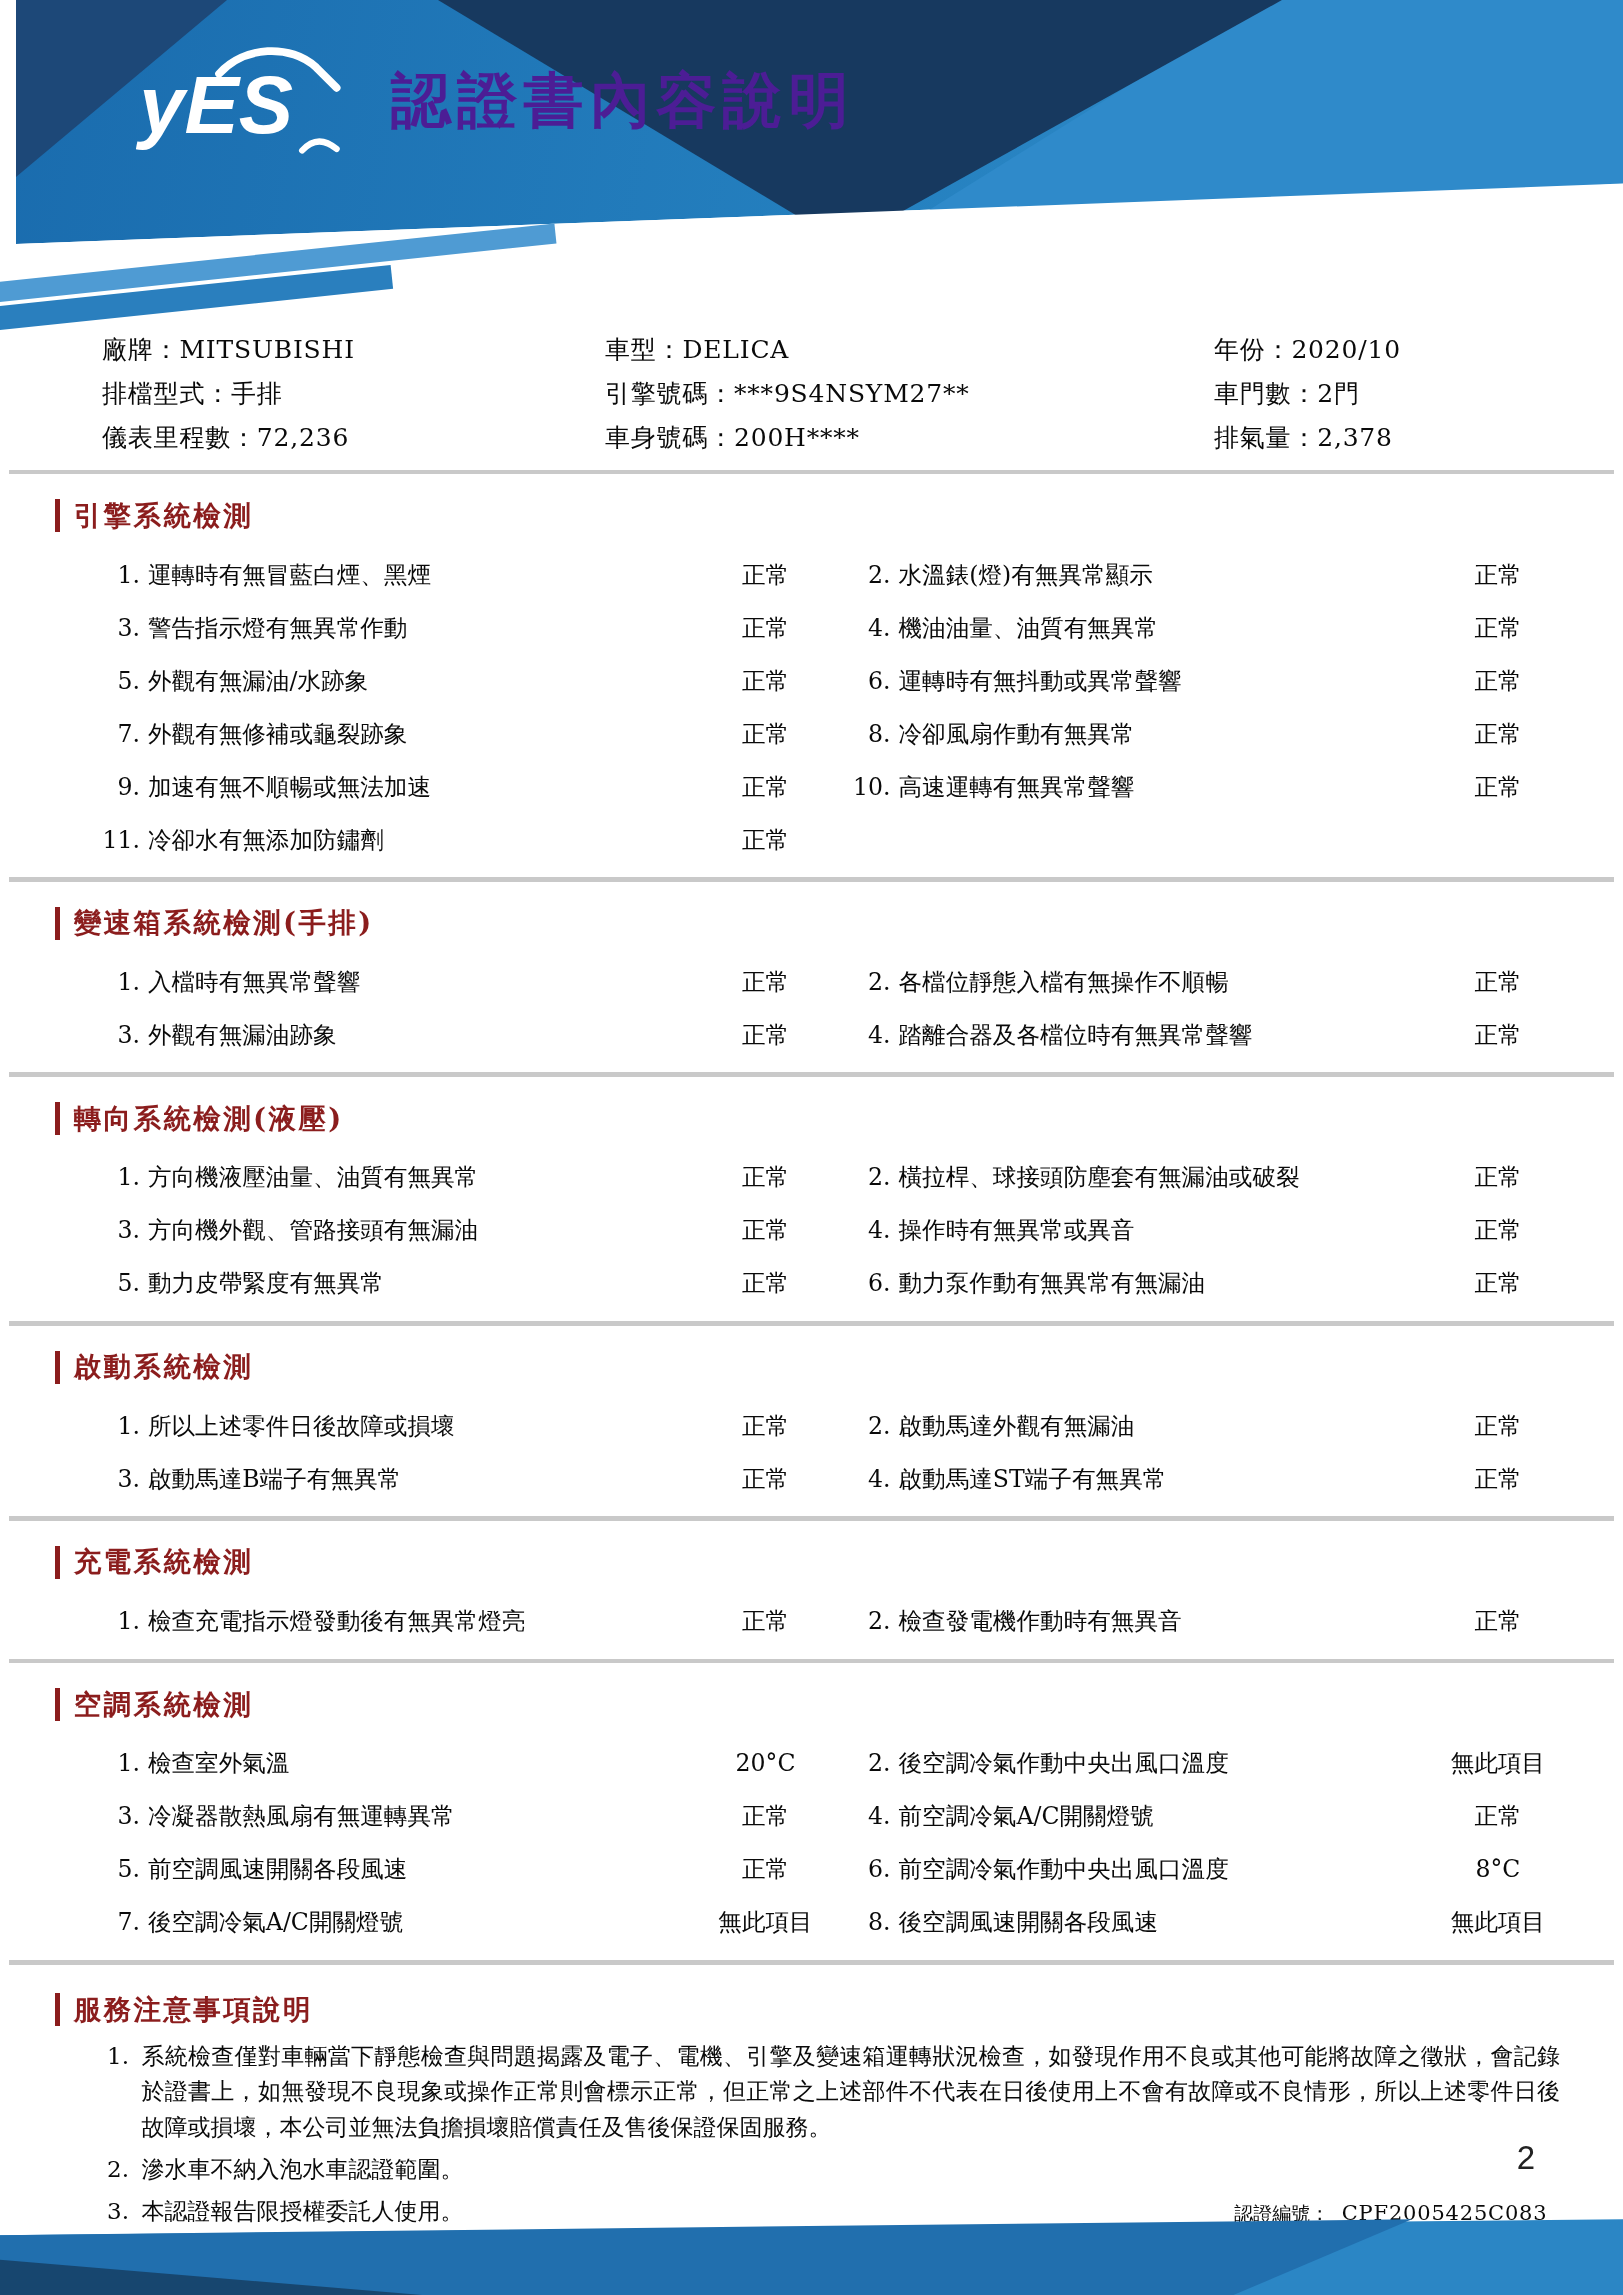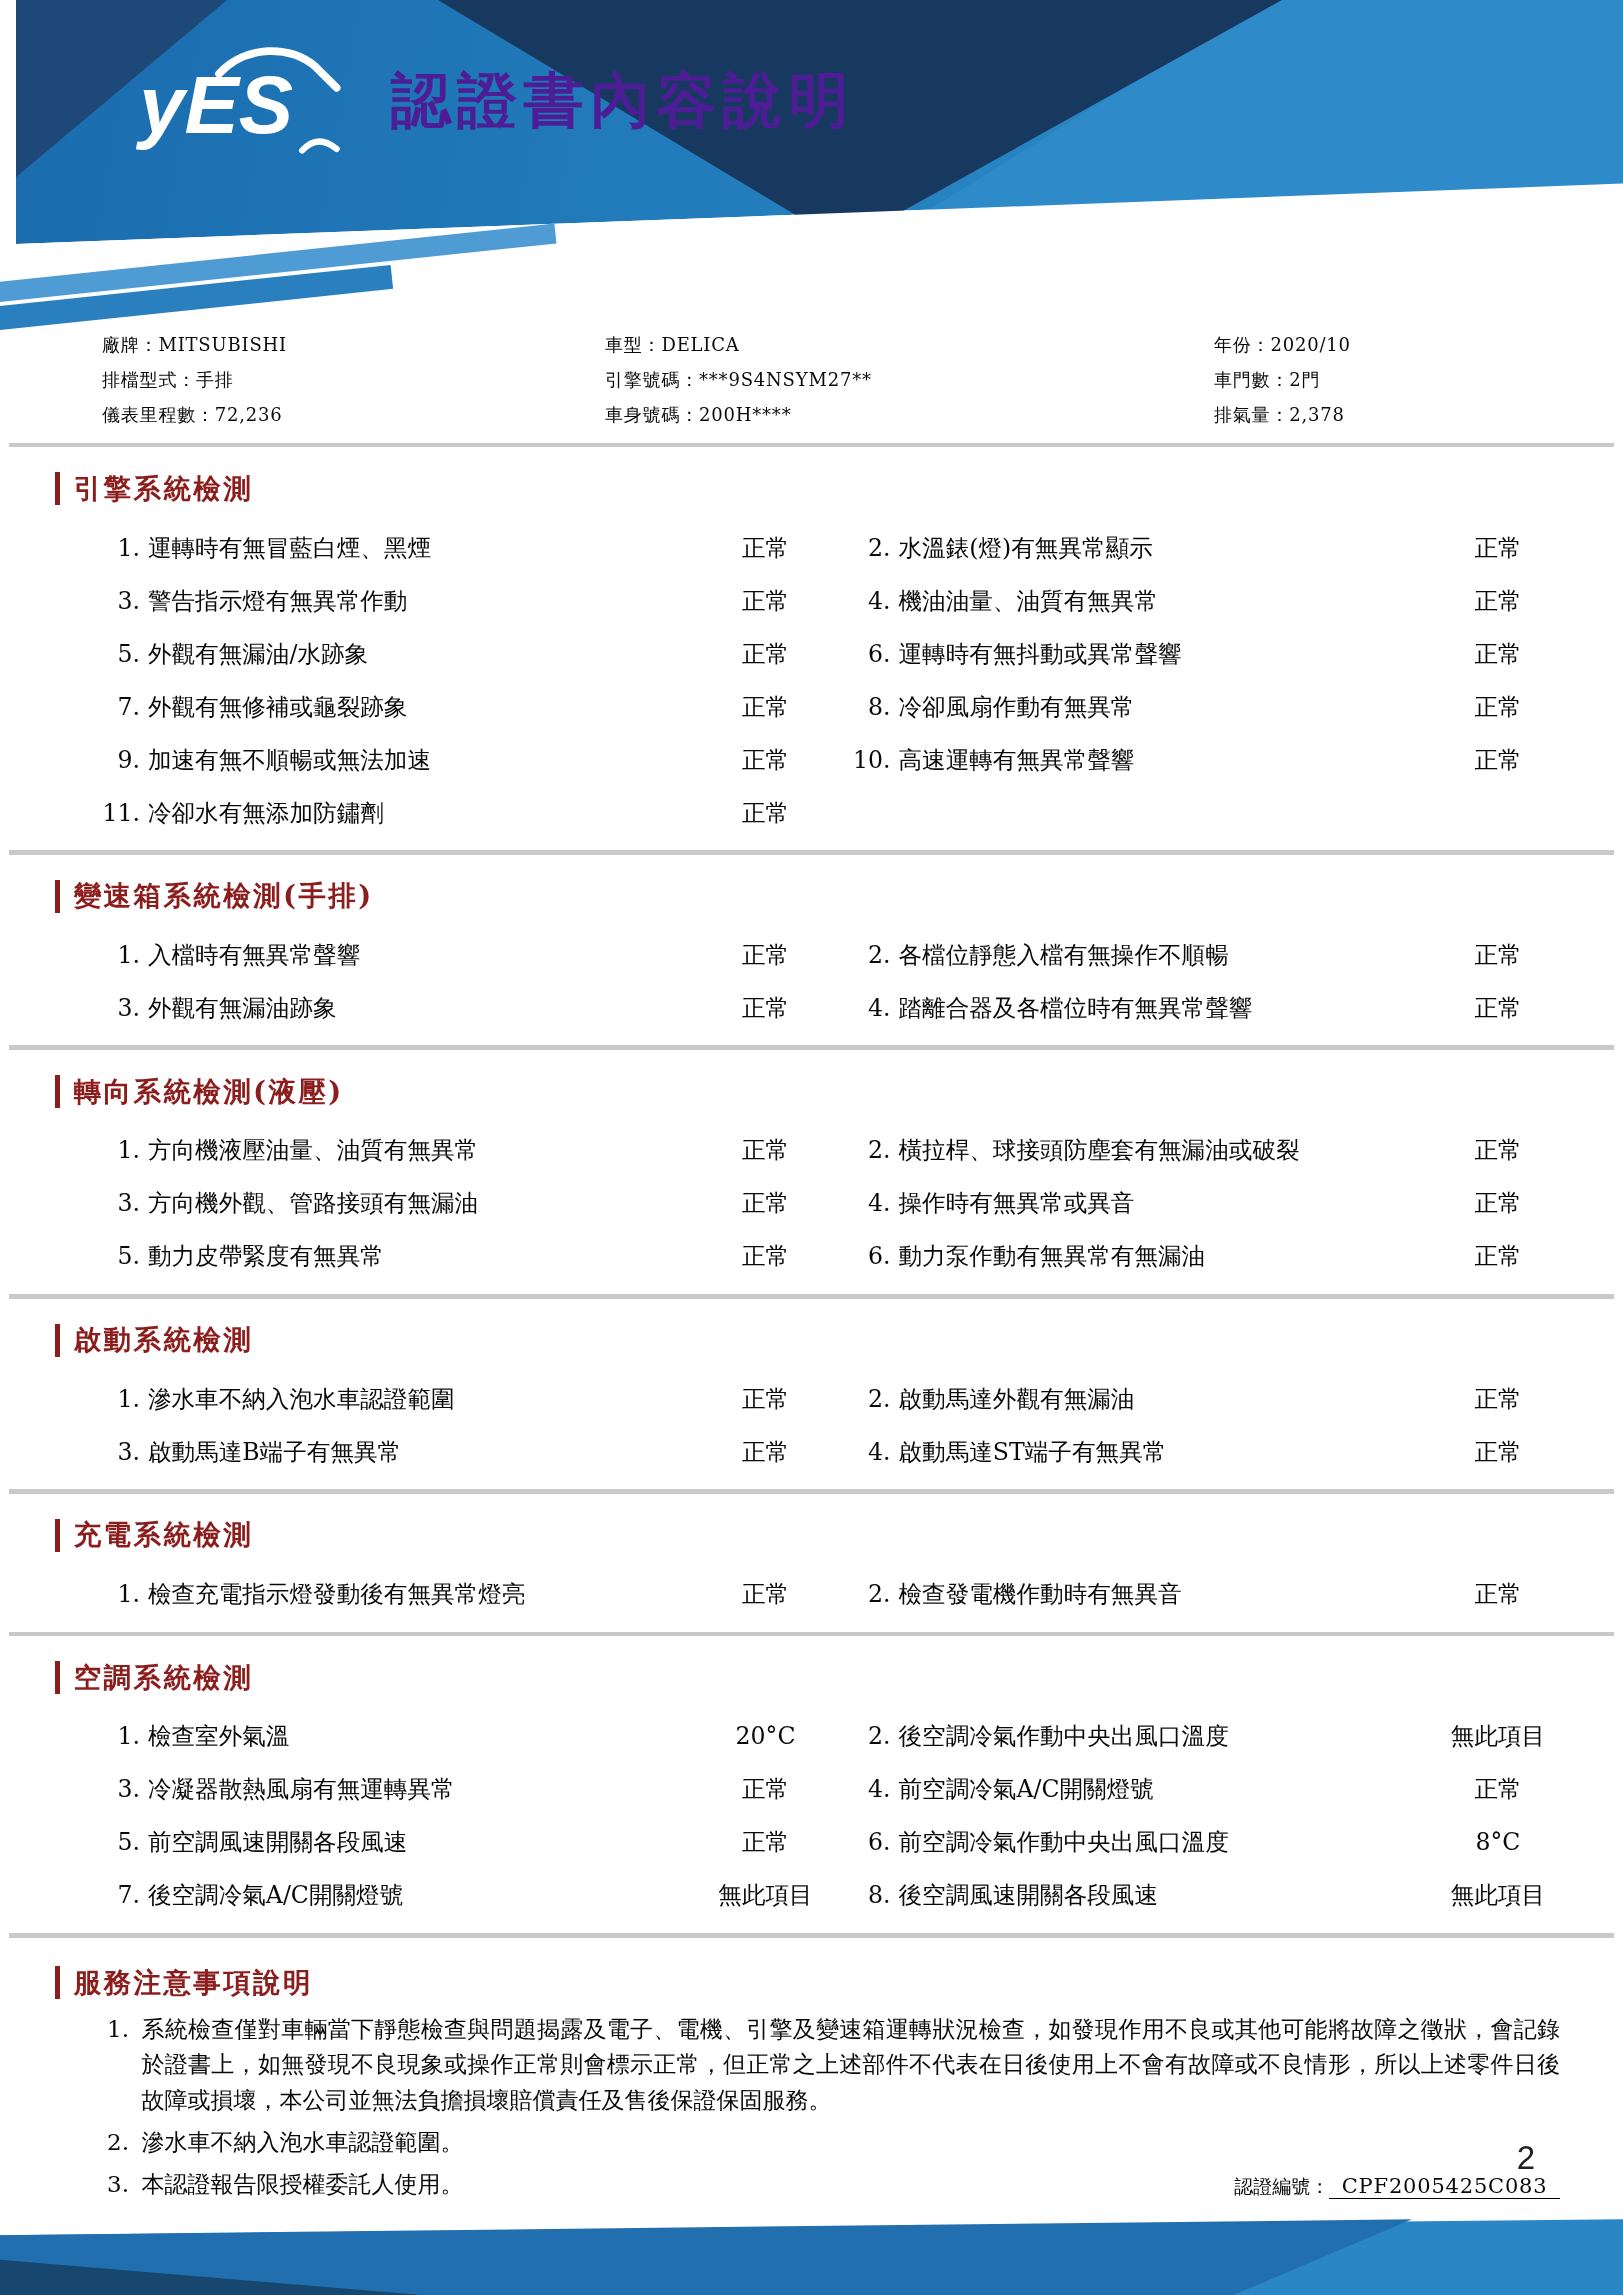--- a/index.html
+++ b/index.html
@@ -25,21 +25,21 @@
             background:#2a7fbe;transform:rotate(-6deg);}
   .logo{position:absolute;left:118px;top:33px;width:236px;height:141px;}
   .header-title{
     position:absolute;left:375px;top:61px;color:#4c1d95;
     font-family:"Liberation Sans","DejaVu Sans",sans-serif;
     font-size:60px;font-weight:bold;letter-spacing:6.3px;white-space:nowrap;
   }
 
   
   .v-grid{display:grid;grid-template-columns:503px 609px 1fr;row-gap:11px;
-          padding:28px 11.8px 15.7px 102px;font-size:18px;}
+          padding:28px 11.8px 15.7px 102px;font-size:25px;}
   .v-row{display:contents;}
   .v-cell{white-space:nowrap;}
   .v-label{letter-spacing:0.8px;}
   .v-value{letter-spacing:0.8px;}
 
   
   .rule{height:4.7px;background:#c9c9c9;margin:0 9.4px;}
 
   
   .sec-title{display:flex;align-items:center;margin:23.6px 0 11px 55px;
@@ -313,21 +313,21 @@
       <div class="section">
       <div class="sec-title">
         <span class="bar"></span>
         <span>啟動系統檢測</span>
       </div>
       <div class="items">
 
       <div class="item">
           <div class="item-label">
             <span class="num">1.</span>
-            <span>滲水車不納入泡水車認證範圍</span>
+            <span>所以上述零件日後故障或損壞</span>
           </div>
           <div class="item-status">正常</div>
         </div>
           <div class="item">
           <div class="item-label">
             <span class="num">2.</span>
             <span>啟動馬達外觀有無漏油</span>
           </div>
           <div class="item-status">正常</div>
         </div>

